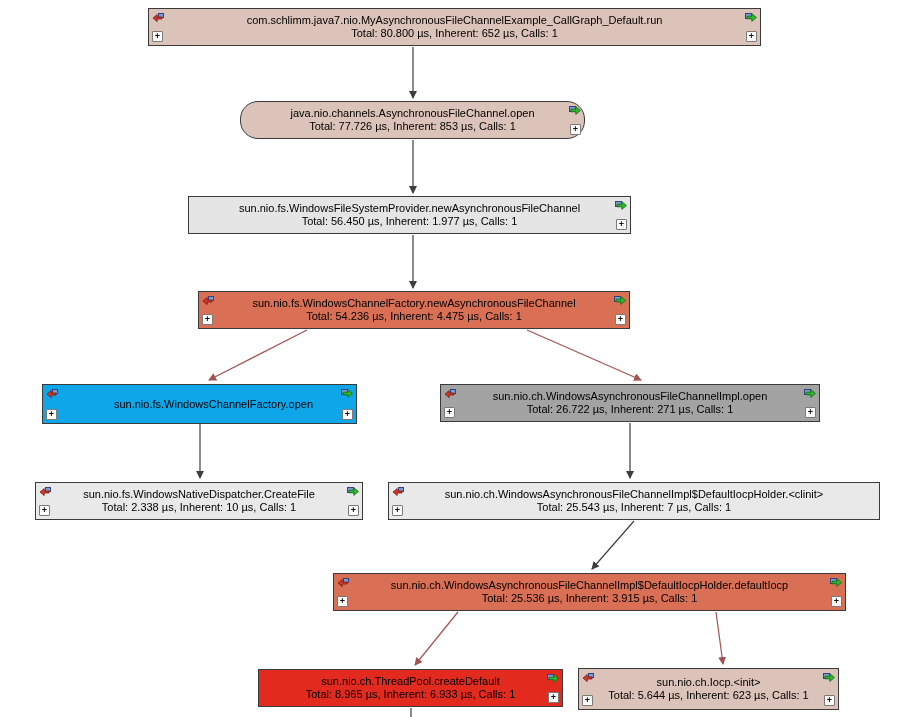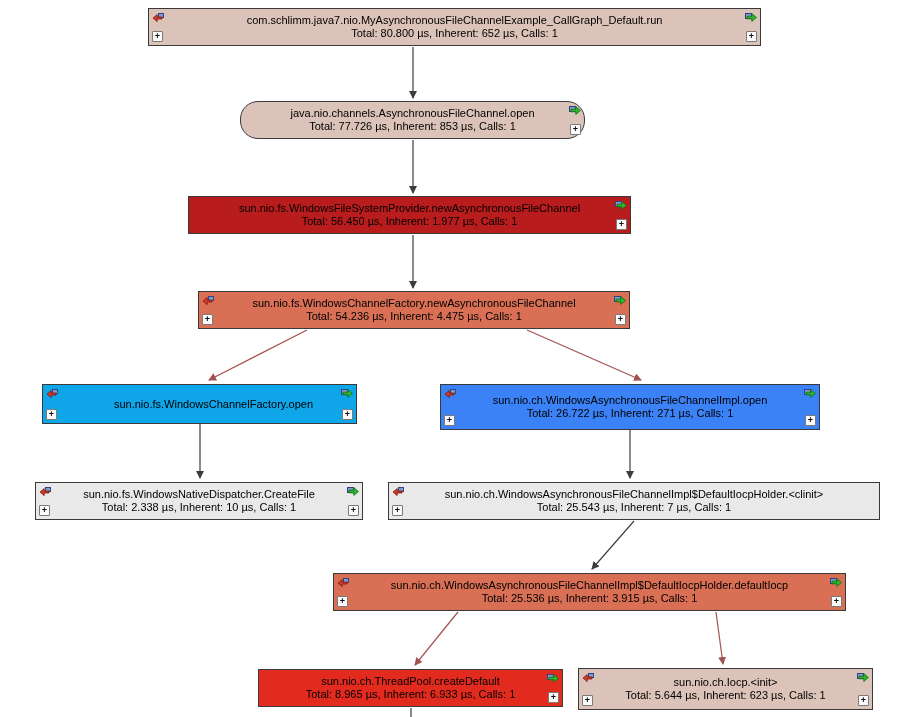--- a/index.html
+++ b/index.html
@@ -75,21 +75,21 @@
       <div class="txt">java.nio.channels.AsynchronousFileChannel.open</div>
       <div class="txt">Total: 77.726 µs, Inherent: 853 µs, Calls: 1</div>
       <span class="corner pos-tr">
         <svg class="arrow-icon" width="13" height="11" viewBox="0 0 13 11">
           <rect x="1.5" y="1.5" width="6" height="5" fill="#7d9bd2" stroke="#31447e"></rect>
           <path d="M3,6.8 L3,4.2 L7.8,4.2 L7.8,1.6 L12.4,5.5 L7.8,9.4 L7.8,6.8 Z" fill="#2fb52f" stroke="#0e6d0e" stroke-width="0.8"></path>
         </svg>
       </span>
       <span class="corner expand-btn pos-br">+</span>
     </div>
-    <div class="node" style="left: 188px; top: 196px; width: 443px; height: 38px; background: #b91c1c; border-color: rgb(58, 58, 58);">
+    <div class="node" style="left: 188px; top: 196px; width: 443px; height: 38px; background: #e5e5e5; border-color: rgb(58, 58, 58);">
       <div class="txt">sun.nio.fs.WindowsFileSystemProvider.newAsynchronousFileChannel</div>
       <div class="txt">Total: 56.450 µs, Inherent: 1.977 µs, Calls: 1</div>
       <span class="corner pos-tr">
         <svg class="arrow-icon" width="13" height="11" viewBox="0 0 13 11">
           <rect x="1.5" y="1.5" width="6" height="5" fill="#7d9bd2" stroke="#31447e"></rect>
           <path d="M3,6.8 L3,4.2 L7.8,4.2 L7.8,1.6 L12.4,5.5 L7.8,9.4 L7.8,6.8 Z" fill="#2fb52f" stroke="#0e6d0e" stroke-width="0.8"></path>
         </svg>
       </span>
       <span class="corner expand-btn pos-br">+</span>
     </div>
@@ -121,21 +121,21 @@
       </span>
       <span class="corner expand-btn pos-bl">+</span>
       <span class="corner pos-tr">
         <svg class="arrow-icon" width="13" height="11" viewBox="0 0 13 11">
           <rect x="1.5" y="1.5" width="6" height="5" fill="#7d9bd2" stroke="#31447e"></rect>
           <path d="M3,6.8 L3,4.2 L7.8,4.2 L7.8,1.6 L12.4,5.5 L7.8,9.4 L7.8,6.8 Z" fill="#2fb52f" stroke="#0e6d0e" stroke-width="0.8"></path>
         </svg>
       </span>
       <span class="corner expand-btn pos-br">+</span>
     </div>
-    <div class="node" style="left: 440px; top: 384px; width: 380px; height: 46px; background: #3b82f6; border-color: rgb(58, 58, 58);">
+    <div class="node" style="left: 440px; top: 384px; width: 380px; height: 38px; background: #a3a3a3; border-color: rgb(58, 58, 58);">
       <div class="txt">sun.nio.ch.WindowsAsynchronousFileChannelImpl.open</div>
       <div class="txt">Total: 26.722 µs, Inherent: 271 µs, Calls: 1</div>
       <span class="corner pos-tl">
         <svg class="arrow-icon" width="13" height="11" viewBox="0 0 13 11">
           <rect x="6.5" y="1.5" width="5" height="4" fill="#7d9bd2" stroke="#31447e"></rect>
           <path d="M10,5 L10,7 L5.2,7 L5.2,9.6 L1,6.1 L5.2,2.6 L5.2,5 Z" fill="#d33a2a" stroke="#7a1b10" stroke-width="0.8"></path>
         </svg>
       </span>
       <span class="corner expand-btn pos-bl">+</span>
       <span class="corner pos-tr">
@@ -197,21 +197,21 @@
       <div class="txt">sun.nio.ch.ThreadPool.createDefault</div>
       <div class="txt">Total: 8.965 µs, Inherent: 6.933 µs, Calls: 1</div>
       <span class="corner pos-tr">
         <svg class="arrow-icon" width="13" height="11" viewBox="0 0 13 11">
           <rect x="1.5" y="1.5" width="6" height="5" fill="#7d9bd2" stroke="#31447e"></rect>
           <path d="M3,6.8 L3,4.2 L7.8,4.2 L7.8,1.6 L12.4,5.5 L7.8,9.4 L7.8,6.8 Z" fill="#2fb52f" stroke="#0e6d0e" stroke-width="0.8"></path>
         </svg>
       </span>
       <span class="corner expand-btn pos-br">+</span>
     </div>
-    <div class="node" style="left: 578px; top: 668px; width: 295px; height: 42px; background: rgb(220, 195, 185); border-color: rgb(58, 58, 58);">
+    <div class="node" style="left: 578px; top: 668px; width: 261px; height: 42px; background: rgb(220, 195, 185); border-color: rgb(58, 58, 58);">
       <div class="txt">sun.nio.ch.Iocp.&lt;init&gt;</div>
       <div class="txt">Total: 5.644 µs, Inherent: 623 µs, Calls: 1</div>
       <span class="corner pos-tl">
         <svg class="arrow-icon" width="13" height="11" viewBox="0 0 13 11">
           <rect x="6.5" y="1.5" width="5" height="4" fill="#7d9bd2" stroke="#31447e"></rect>
           <path d="M10,5 L10,7 L5.2,7 L5.2,9.6 L1,6.1 L5.2,2.6 L5.2,5 Z" fill="#d33a2a" stroke="#7a1b10" stroke-width="0.8"></path>
         </svg>
       </span>
       <span class="corner expand-btn pos-bl">+</span>
       <span class="corner pos-tr">

